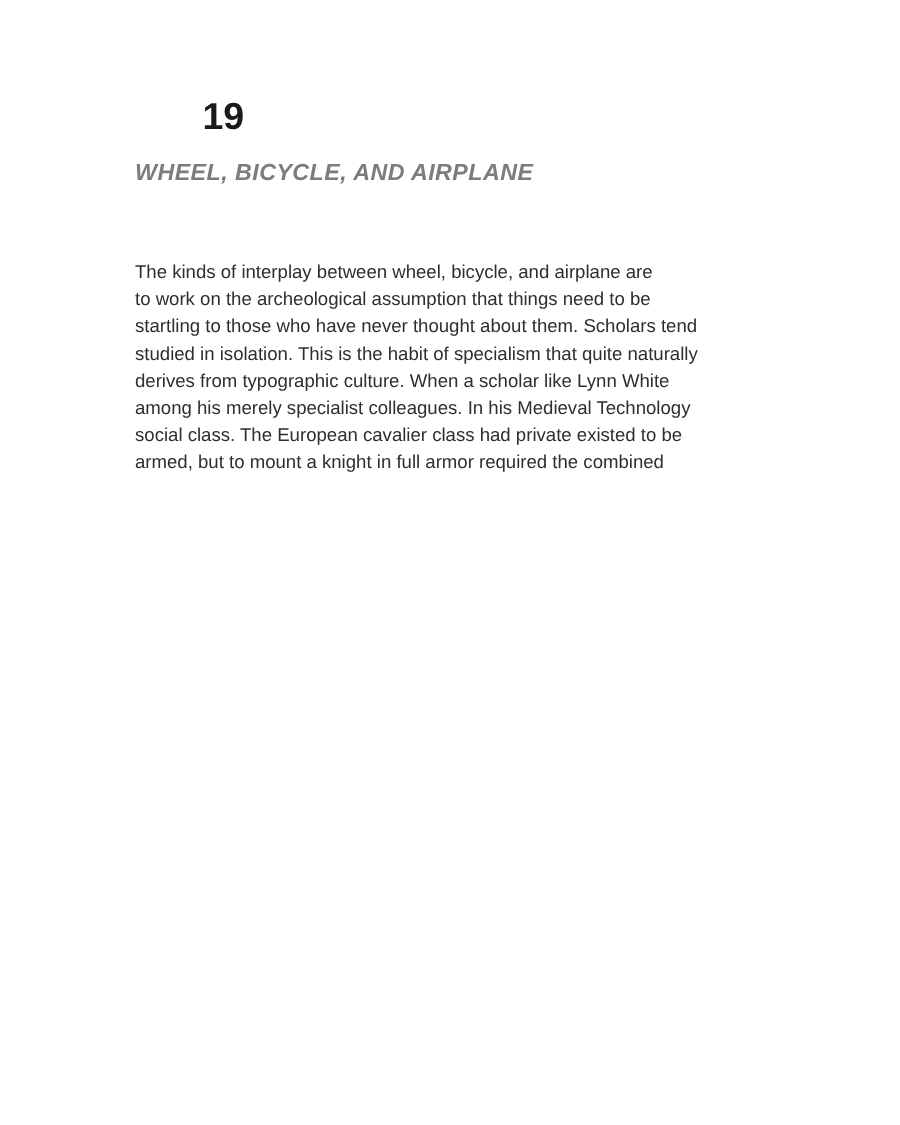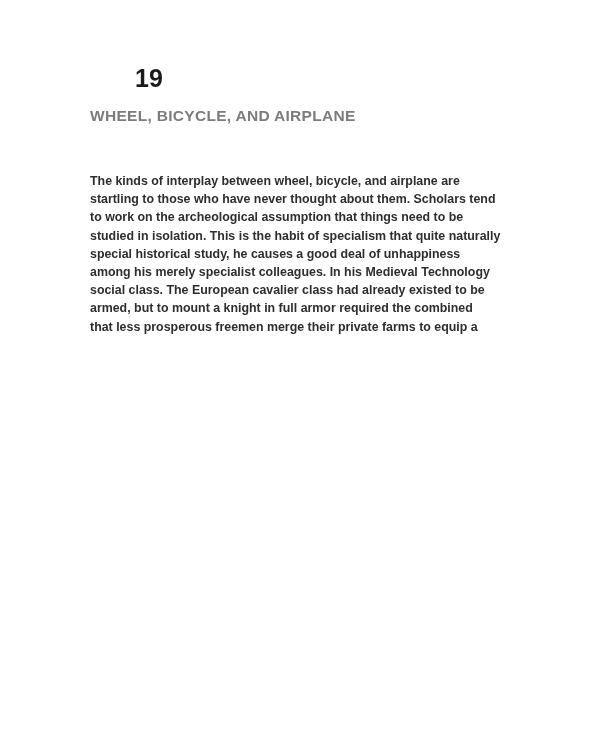--- a/index.html
+++ b/index.html
@@ -24,49 +24,48 @@
   .chapter-title {
     position: absolute;
     left: 90px;
     top: 108px;
     margin: 0;
     font-size: 15.5px;
     font-weight: 700;
     line-height: 16px;
     letter-spacing: 0.3px;
     color: var(--chapter-title-text, #7c7c7c);
+    font-style: italic;
   }
   .body-text {
     position: absolute;
     left: 90px;
     top: 172px;
     width: 432px;
     color: var(--body-text, #2e2e2e);
   }
   .body-line {
     font-size: 12.4px;
     line-height: 18.2px;
     white-space: nowrap;
-    font-weight: bold;
   }
   .smallcaps {
     font-size: 10px;
     letter-spacing: 0.4px;
   }
 </style>
 </head>
 <body>
 
 <div class="page">
   <div class="chapter-number">19</div>
   <h1 class="chapter-title">WHEEL, BICYCLE, AND AIRPLANE</h1>
   <div class="body-text">
       <div class="body-line">The kinds of interplay between wheel, bicycle, and airplane are</div>
+      <div class="body-line">to work on the archeological assumption that things need to be</div>
       <div class="body-line">startling to those who have never thought about them. Scholars tend</div>
-      <div class="body-line">to work on the archeological assumption that things need to be</div>
       <div class="body-line">studied in isolation. This is the habit of specialism that quite naturally</div>
-      <div class="body-line">special historical study, he causes a good deal of unhappiness</div>
+      <div class="body-line">derives from typographic culture. When a scholar like Lynn White</div>
       <div class="body-line">among his merely specialist colleagues. In his Medieval Technology</div>
-      <div class="body-line">social class. The European cavalier class had already existed to be</div>
+      <div class="body-line">social class. The European cavalier class had private existed to be</div>
       <div class="body-line">armed, but to mount a knight in full armor required the combined</div>
-      <div class="body-line">that less prosperous freemen merge their private farms to equip a</div>
     </div>
 </div>
 
 </body></html>

